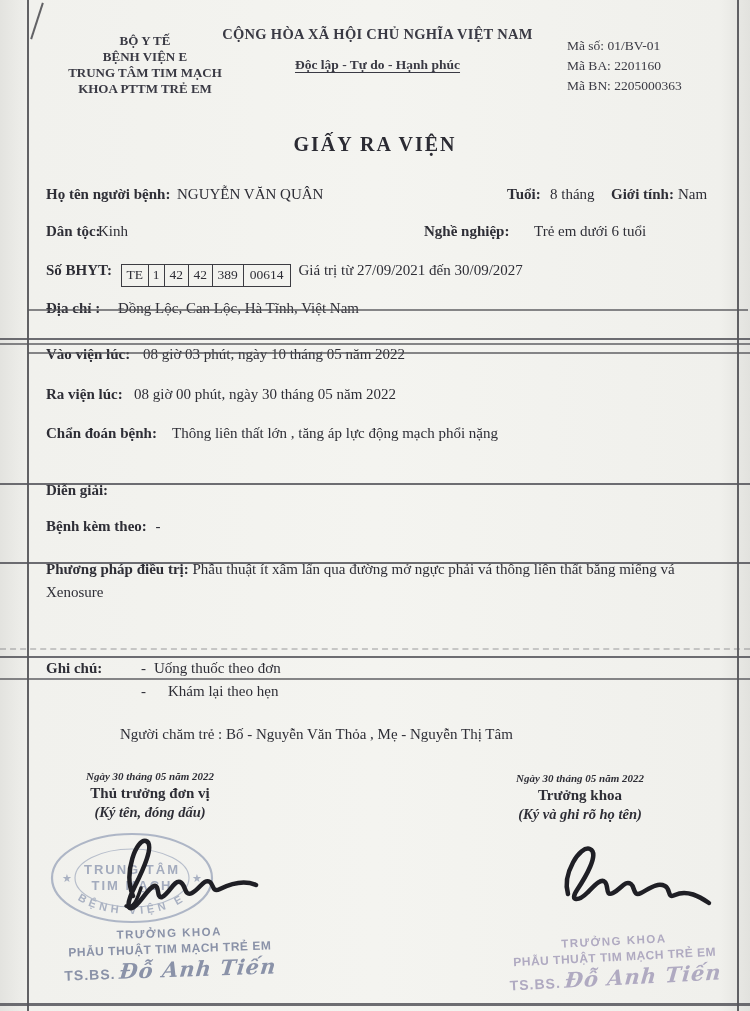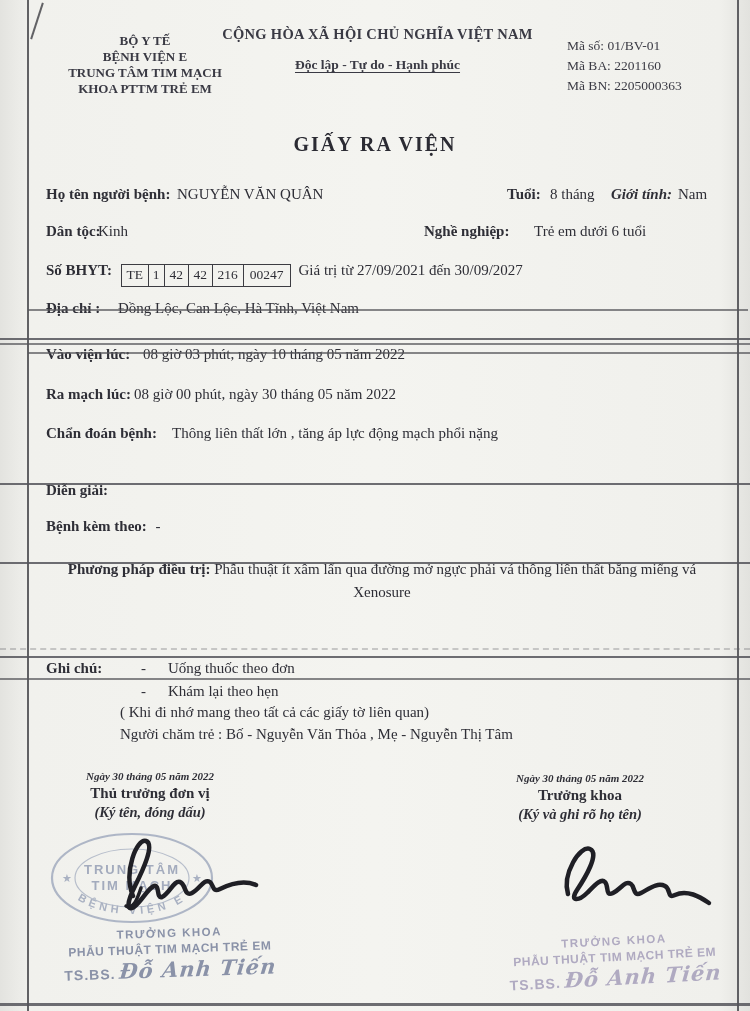--- a/index.html
+++ b/index.html
@@ -69,84 +69,83 @@
     <div><span>Mã BN:</span>&nbsp;<span>2205000363</span></div>
   </div>
 
   <div class="abs title center" style="left:0;top:133px;width:750px;">GIẤY RA VIỆN</div>
 
   <div class="abs txt" style="left:0;top:186px;width:750px;">
     <span class="abs lbl" style="left:46px;">Họ tên người bệnh:</span>
     <span class="abs" style="left:177px;">NGUYỄN VĂN QUÂN</span>
     <span class="abs lbl" style="left:507px;">Tuổi:</span>
     <span class="abs" style="left:550px;">8 tháng</span>
-    <span class="abs lbl" style="left:611px;font-style:italic;">Giới tính:</span>
+    <span class="abs lbl" style="left:611px;">Giới tính:</span>
     <span class="abs" style="left:678px;">Nam</span>
   </div>
 
   <div class="abs txt" style="left:0;top:223px;width:750px;">
     <span class="abs lbl" style="left:46px;">Dân tộc:</span>
     <span class="abs" style="left:98px;">Kinh</span>
     <span class="abs lbl" style="left:424px;">Nghề nghiệp:</span>
     <span class="abs" style="left:534px;">Trẻ em dưới 6 tuổi</span>
   </div>
 
   <div class="abs txt" style="left:46px;top:262px;">
     <span class="lbl">Số BHYT:</span>
     <span class="boxgroup" style="margin-left:5px;">
       <span class="boxcell" style="min-width:20px;">TE</span>
       <span class="boxcell" style="min-width:9px;">1</span>
       <span class="boxcell" style="min-width:17px;">42</span>
       <span class="boxcell" style="min-width:17px;">42</span>
-      <span class="boxcell" style="min-width:24px;">216</span>
-      <span class="boxcell" style="min-width:40px;">00247</span>
+      <span class="boxcell" style="min-width:24px;">389</span>
+      <span class="boxcell" style="min-width:40px;">00614</span>
     </span>
     <span style="margin-left:4px;">Giá trị từ 27/09/2021 đến 30/09/2027</span>
   </div>
 
   <div class="abs txt" style="left:0;top:300px;width:750px;">
     <span class="abs lbl" style="left:46px;">Địa chỉ :</span>
     <span class="abs" style="left:118px;">Đồng Lộc, Can Lộc, Hà Tĩnh, Việt Nam</span>
   </div>
 
   <div class="abs txt" style="left:0;top:346px;width:750px;">
     <span class="abs lbl" style="left:46px;">Vào viện lúc:</span>
     <span class="abs" style="left:143px;">08 giờ 03 phút, ngày 10 tháng 05 năm 2022</span>
   </div>
   <div class="abs txt" style="left:0;top:386px;width:750px;">
-    <span class="abs lbl" style="left:46px;">Ra mạch lúc:</span>
+    <span class="abs lbl" style="left:46px;">Ra viện lúc:</span>
     <span class="abs" style="left:134px;">08 giờ 00 phút, ngày 30 tháng 05 năm 2022</span>
   </div>
   <div class="abs txt" style="left:0;top:425px;width:750px;">
     <span class="abs lbl" style="left:46px;">Chẩn đoán bệnh:</span>
     <span class="abs" style="left:172px;">Thông liên thất lớn , tăng áp lực động mạch phổi nặng</span>
   </div>
 
   <div class="abs txt lbl" style="left:46px;top:482px;">Diễn giải:</div>
 
   <div class="abs txt" style="left:46px;top:518px;">
     <span class="lbl">Bệnh kèm theo:</span>
     <span style="margin-left:5px;">-</span>
   </div>
 
-  <div class="abs" style="left:46px;top:558px;width:672px;white-space:normal;font-size:15px;line-height:23px;text-align:center;">
+  <div class="abs" style="left:46px;top:558px;width:672px;white-space:normal;font-size:15px;line-height:23px;">
     <span class="lbl">Phương pháp điều trị:</span>
     <span>Phẫu thuật ít xâm lấn qua đường mở ngực phải vá thông liên thất bằng miếng vá Xenosure</span>
   </div>
 
   <div class="abs txt" style="left:0;top:660px;width:750px;">
     <span class="abs lbl" style="left:46px;">Ghi chú:</span>
     <span class="abs" style="left:141px;">-</span>
-    <span class="abs" style="left:168px;">Uống thuốc theo đơn</span>
+    <span class="abs" style="left:154px;">Uống thuốc theo đơn</span>
   </div>
   <div class="abs txt" style="left:0;top:683px;width:750px;">
     <span class="abs" style="left:141px;">-</span>
     <span class="abs" style="left:168px;">Khám lại theo hẹn</span>
   </div>
-  <div class="abs txt" style="left:120px;top:704px;">( Khi đi nhớ mang theo tất cả các giấy tờ liên quan)</div>
   <div class="abs txt" style="left:120px;top:726px;">Người chăm trẻ : Bố - Nguyễn Văn Thỏa  , Mẹ - Nguyễn Thị Tâm</div>
 
   <div class="abs center" style="left:40px;top:770px;width:220px;">
     <div class="sigdate">Ngày 30 tháng 05 năm 2022</div>
     <div class="sigtitle" style="margin-top:3px;">Thủ trưởng đơn vị</div>
     <div class="siginstr" style="margin-top:2px;">(Ký tên, đóng dấu)</div>
   </div>
   <div class="abs center" style="left:460px;top:772px;width:240px;">
     <div class="sigdate">Ngày 30 tháng 05 năm 2022</div>
     <div class="sigtitle" style="margin-top:3px;">Trưởng khoa</div>

